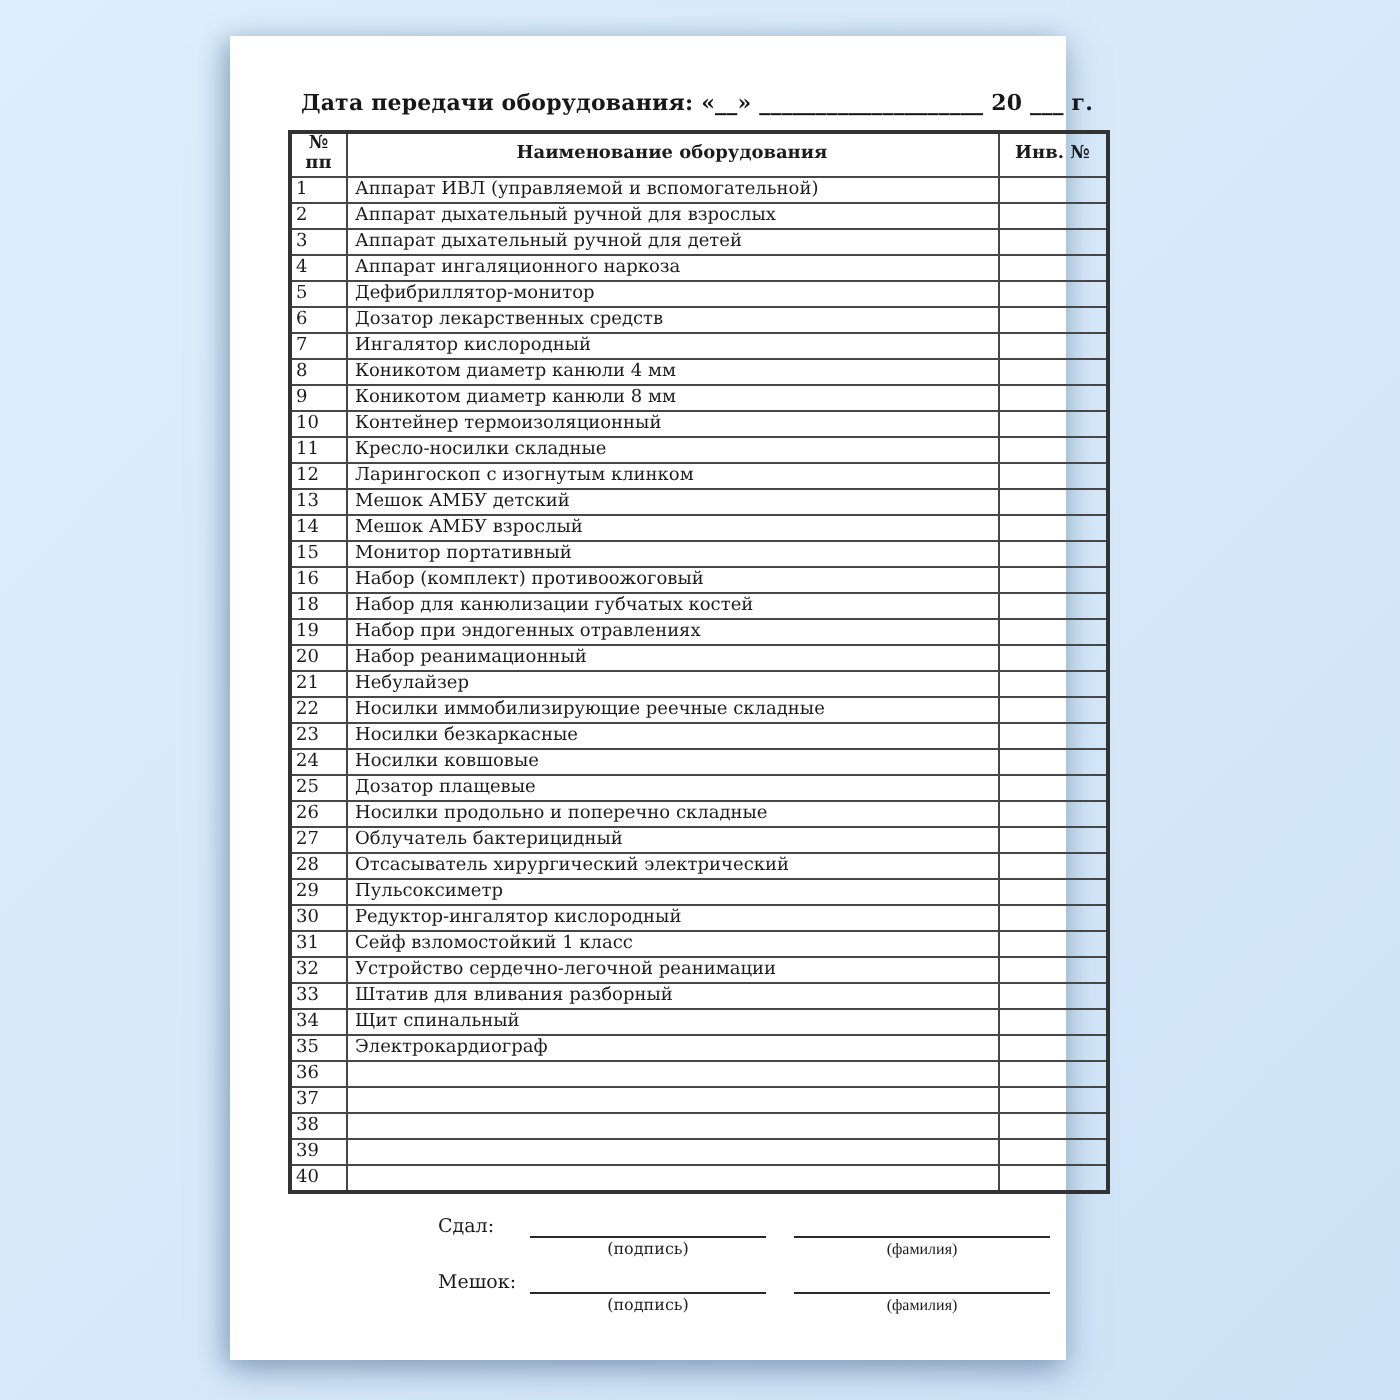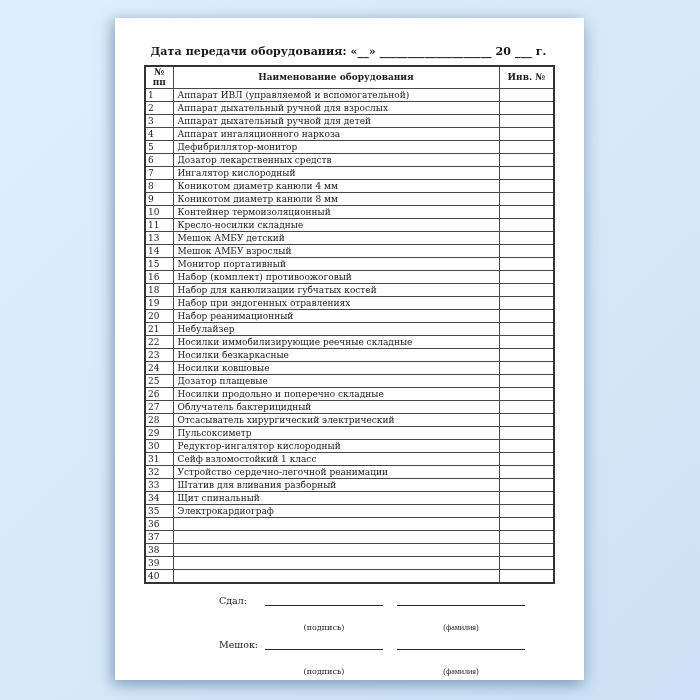--- a/index.html
+++ b/index.html
@@ -3,21 +3,21 @@
 <meta charset="utf-8">
 <style>
   * { margin:0; padding:0; box-sizing:border-box; }
   html,body { width:700px; height:700px; overflow:hidden; }
   body {
     font-family: "DejaVu Serif", "Liberation Serif", serif;
     background: linear-gradient(135deg, #ddeffc 0%, #d6e9fa 55%, #cde2f6 100%);
     position: relative;
   }
   .sheet {
-    position:absolute; left:115px; top:18px; width:469px; height:662px;
+    position:absolute; left:115px; top:18px; width:418px; height:662px;
     background:#ffffff;
     box-shadow: 0 5px 16px rgba(90,120,155,0.55), -4px 2px 10px rgba(110,140,170,0.35);
   }
   .doc-title {
     margin:27px 0 0 29px; width:409px;
     text-align:center; font-weight:bold; font-size:11px; color:#171717;
     white-space:nowrap; letter-spacing:0.1px;
   }
   table.equip {
     margin:7px 0 0 29px; width:409px;
@@ -37,21 +37,21 @@
   td.cell-num  { padding-left:2px; text-align:left; }
   td.cell-name { padding-left:4px; text-align:left;margin-top:28px; }
   td.cell-inv  { }
   .footer { margin:10px 0 0 104px; font-size:9.5px; color:#1b1b1b; }
   .sig-row { display:flex; align-items:center; height:13px; }
   .sig-label { width:46px; font-weight:normal; }
   .sig-line { border-bottom:1px solid #2a2a2a; height:11px; }
   .line1 { width:118px; }
   .gap   { width:14px; }
   .line2 { width:128px; }
-  .sig-caps { display:flex; margin-left:46px; font-size:8px; margin-top:16px; margin-bottom:6px; }
+  .sig-caps { display:flex; margin-left:46px; font-size:8px; margin-top:0px; margin-bottom:6px; }
   .cap1 { width:118px; text-align:center; }
   .capgap { width:14px; }
   .cap2 { width:128px; text-align:center;font-family:Liberation Serif, serif; }
 </style>
 </head>
 <body>
 
 <div class="sheet">
 
   <div class="doc-title">Дата передачи оборудования: «__» ____________________ 20 ___ г.</div>
@@ -122,20 +122,25 @@
           <td class="cell-num">10</td>
           <td class="cell-name">Контейнер термоизоляционный</td>
           <td class="cell-inv"></td>
         </tr>
         <tr>
           <td class="cell-num">11</td>
           <td class="cell-name">Кресло-носилки складные</td>
           <td class="cell-inv"></td>
         </tr>
         <tr>
+          <td class="cell-num">12</td>
+          <td class="cell-name">Ларингоскоп с изогнутым клинком</td>
+          <td class="cell-inv"></td>
+        </tr>
+        <tr>
           <td class="cell-num">13</td>
           <td class="cell-name">Мешок АМБУ детский</td>
           <td class="cell-inv"></td>
         </tr>
         <tr>
           <td class="cell-num">14</td>
           <td class="cell-name">Мешок АМБУ взрослый</td>
           <td class="cell-inv"></td>
         </tr>
         <tr>

